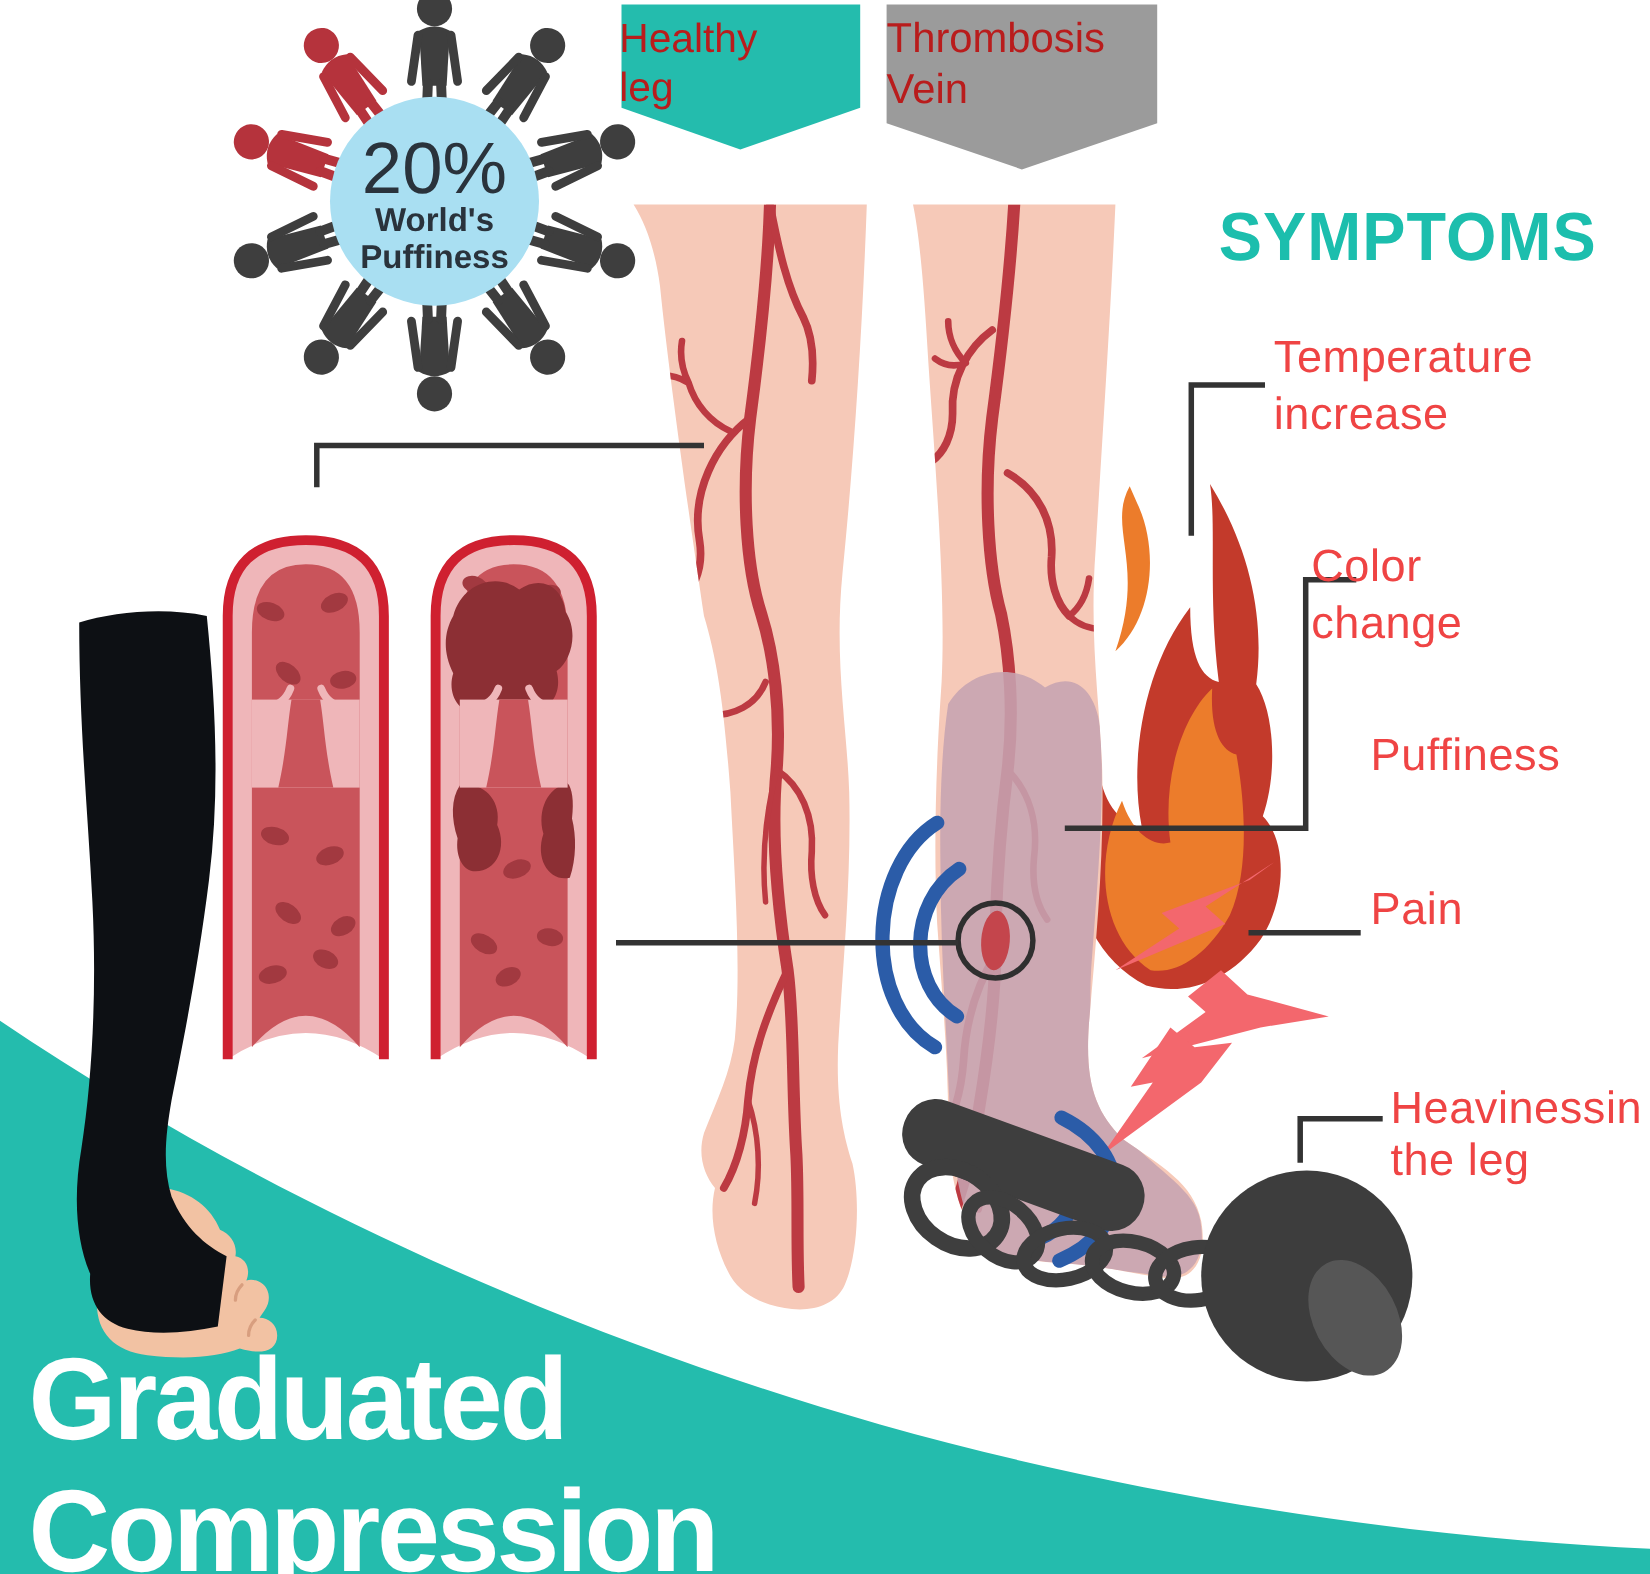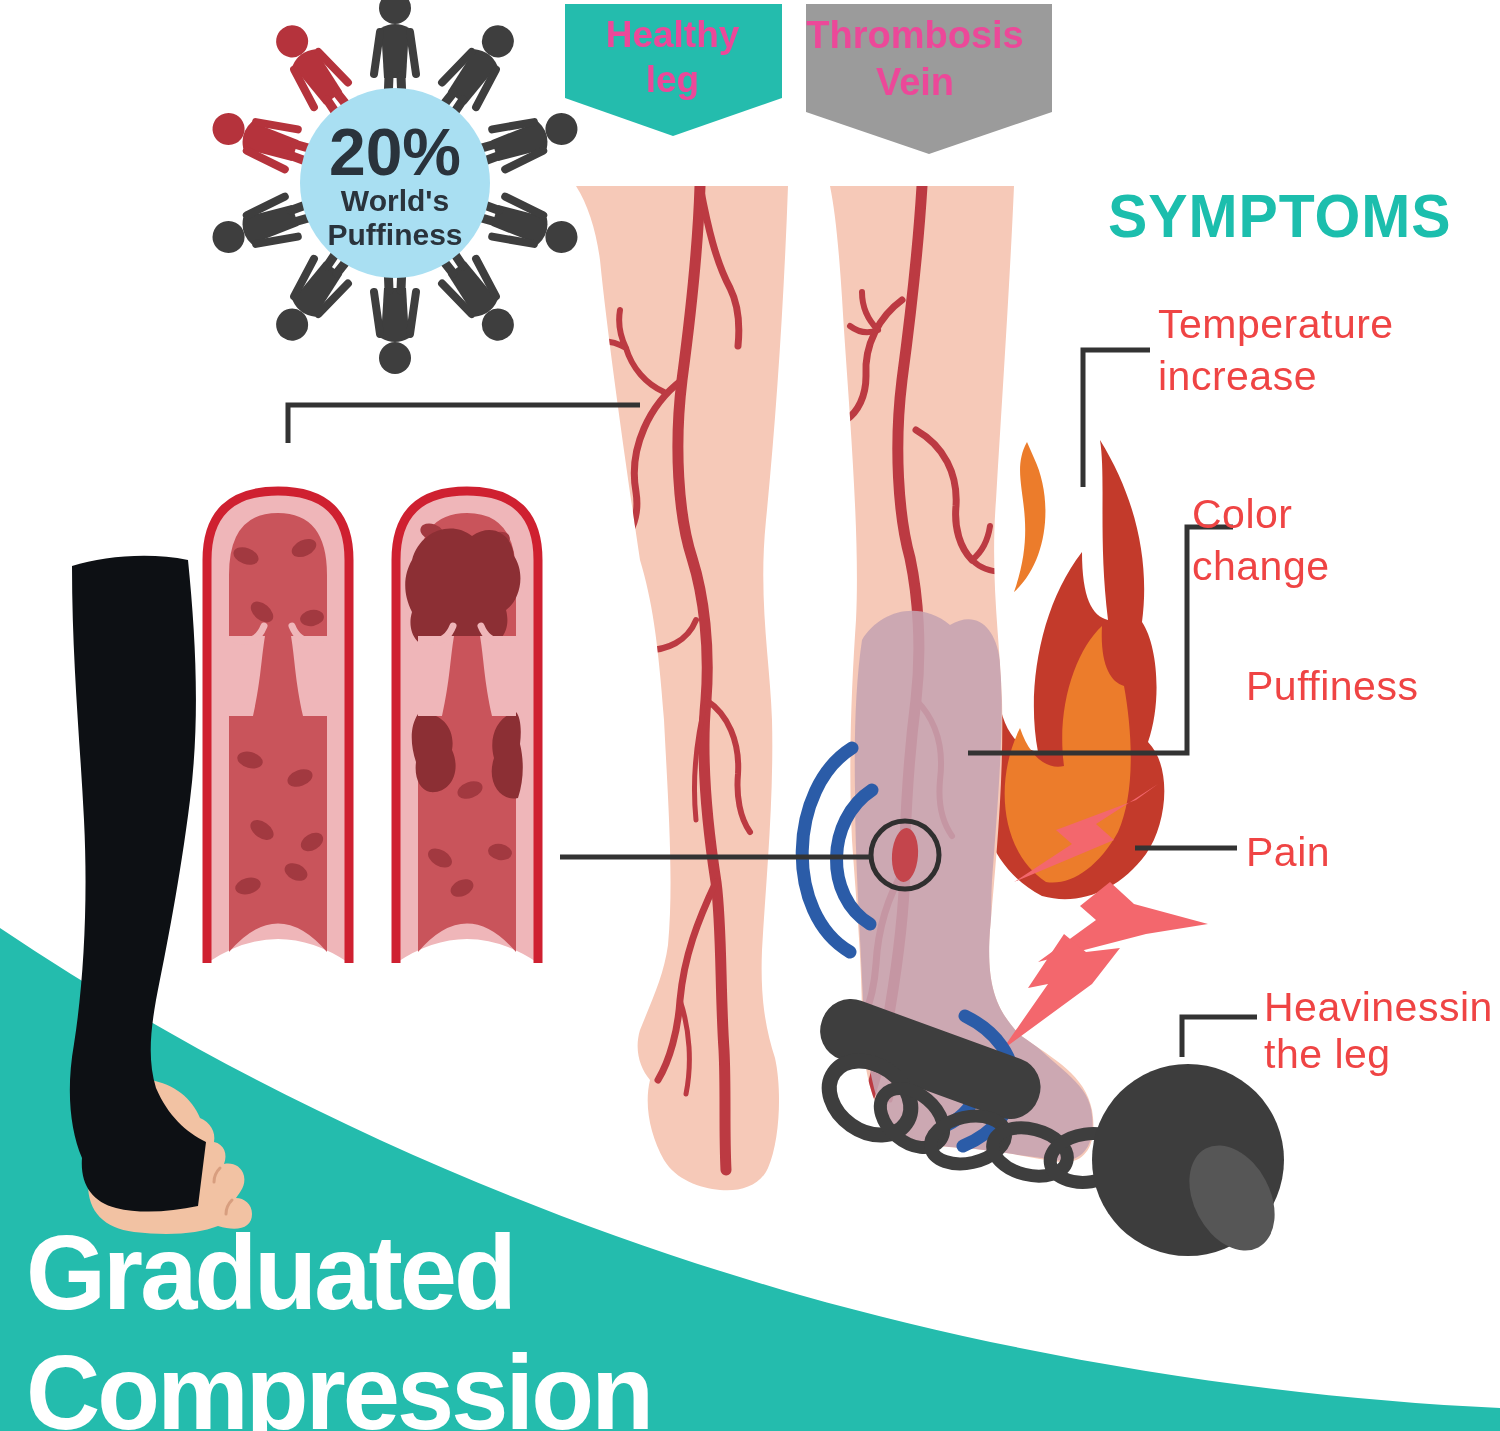--- a/index.html
+++ b/index.html
@@ -1,32 +1,32 @@
 <!DOCTYPE html>
 <html><head>
 <meta charset="utf-8">
 <style>
   html,body{margin:0;padding:0;background:#ffffff;}
   .stage{position:relative;width:1500px;height:1431px;background:#ffffff;overflow:hidden;
          font-family:"Liberation Sans",sans-serif;}
   .stage svg{position:absolute;left:0;top:0;}
-  .banner-text{position:absolute;color:#ec4899;font-weight:bold;text-align:center;}
+  .banner-text{position:absolute;color:#b91c1c;font-weight:normal;text-align:left;}
   .banner-text div{display:block;}
   .bt-healthy{left:563px;top:12px;width:219px;font-size:37px;line-height:45px;}
   .bt-thrombosis{left:806px;top:12px;width:218px;font-size:38px;line-height:47px;}
   .badge-text{position:absolute;left:295px;top:120px;width:200px;text-align:center;color:#2a333c;}
-  .badge-pct{font-size:66px;font-weight:bold;line-height:64px;}
+  .badge-pct{font-size:66px;font-weight:normal;line-height:64px;}
   .badge-sub{font-size:30px;font-weight:bold;line-height:34px;}
   .symptoms-title{position:absolute;left:1108px;top:180px;color:#1cbead;font-size:62px;
       font-weight:bold;letter-spacing:1px;transform:scaleX(.95);transform-origin:left top;white-space:nowrap;}
   .symptom{position:absolute;font-size:41px;line-height:52px;color:#ef4444;letter-spacing:.5px;white-space:nowrap;}
   .sym-0{left:1158px;top:298px;}
   .sym-1{left:1192px;top:488px;}
   .sym-2{left:1246px;top:660px;}
-  .sym-3{left:1246px;top:826px;}
+  .sym-3{left:1246px;top:800px;}
   .sym-4{left:1264px;top:984px;line-height:47px;}
   .footer-line{position:absolute;left:26px;color:#ffffff;font-size:106px;font-weight:bold;
       letter-spacing:-3px;transform:scaleX(.97);transform-origin:left top;white-space:nowrap;}
   .fl-1{top:1212px;}
   .fl-2{top:1332px;}
   .pers-dark{color:#3e3e3e;}
   .pers-red{color:#b5333c;}
 </style>
 </head>
 <body>

